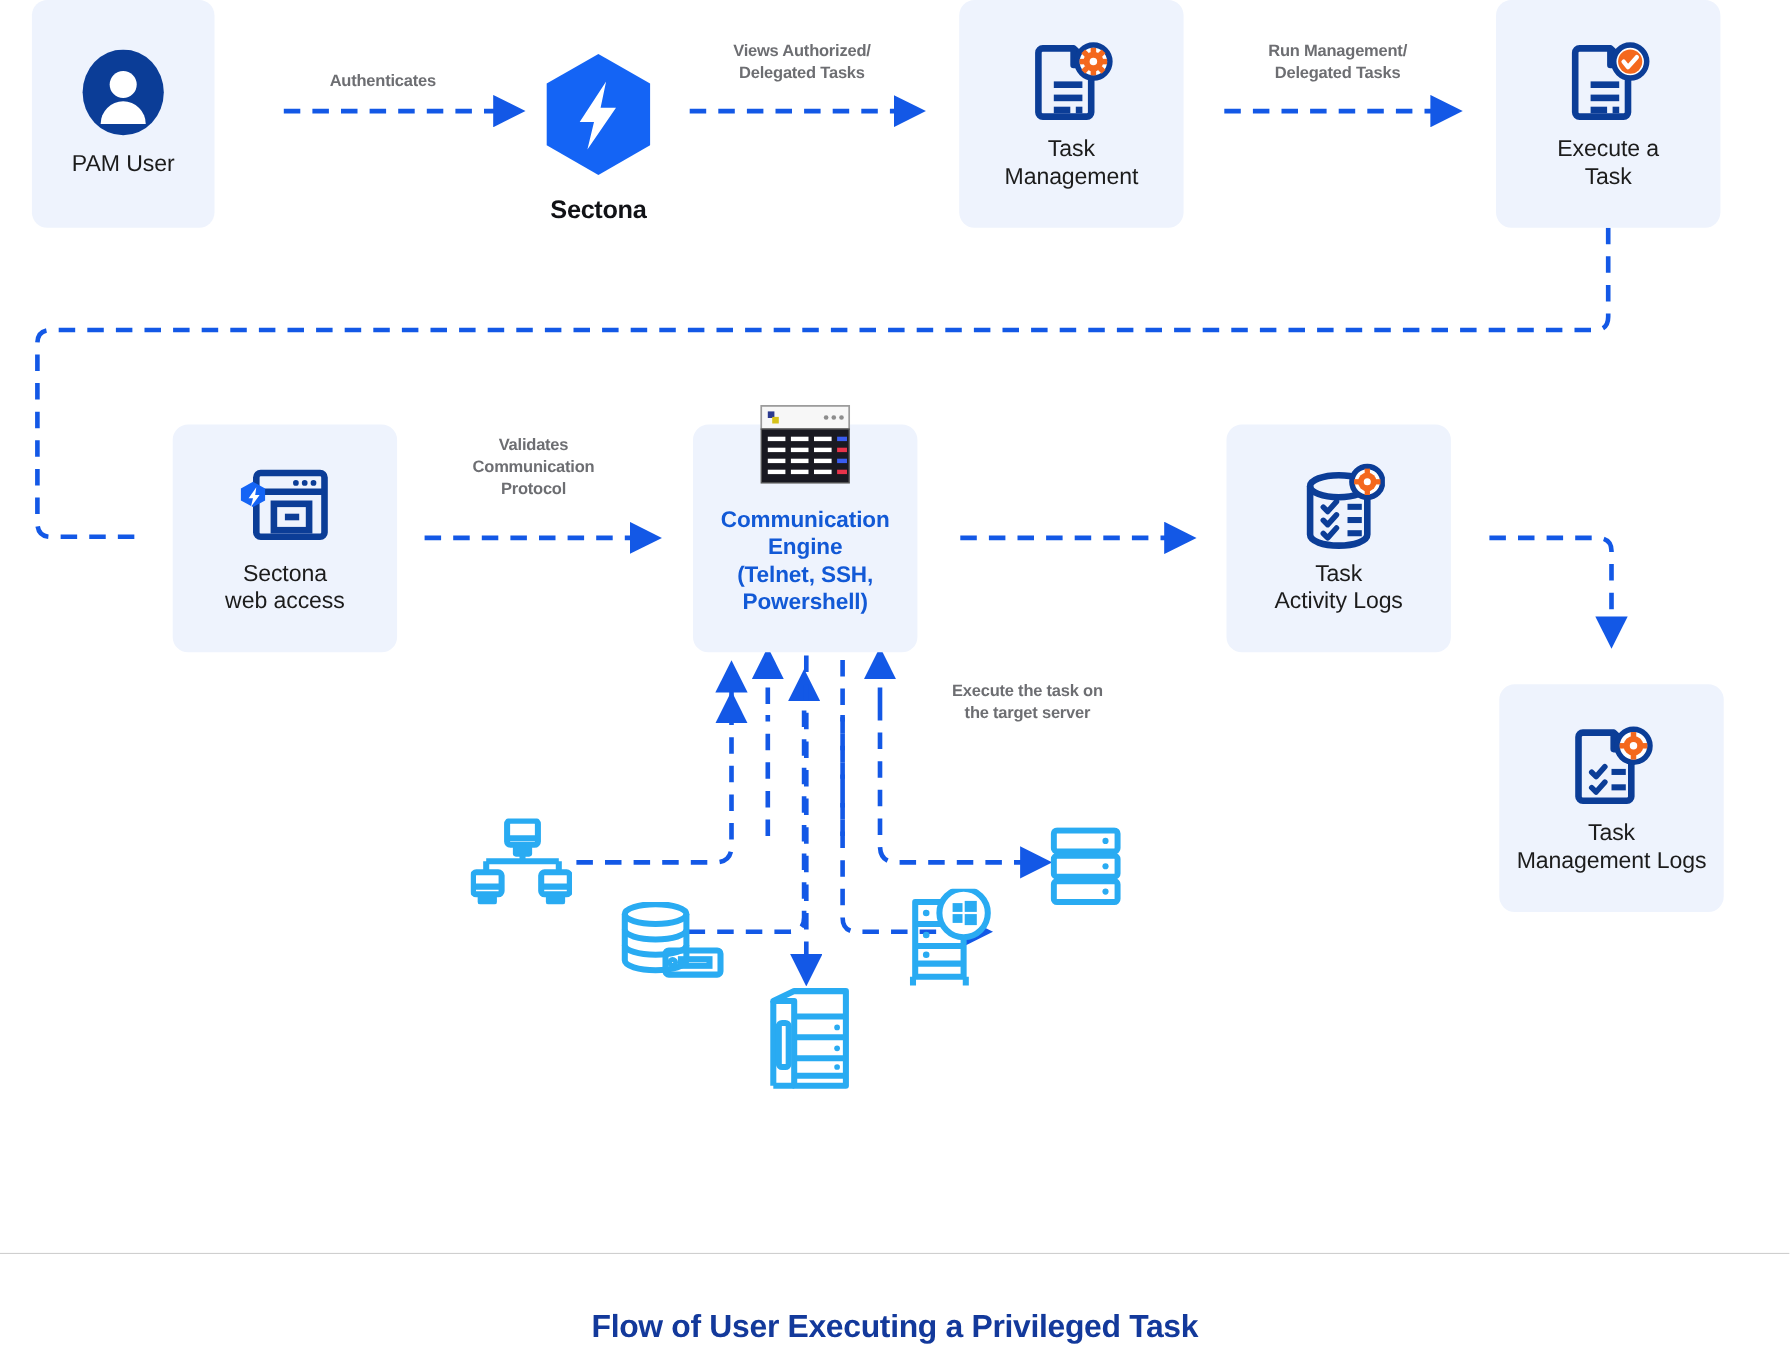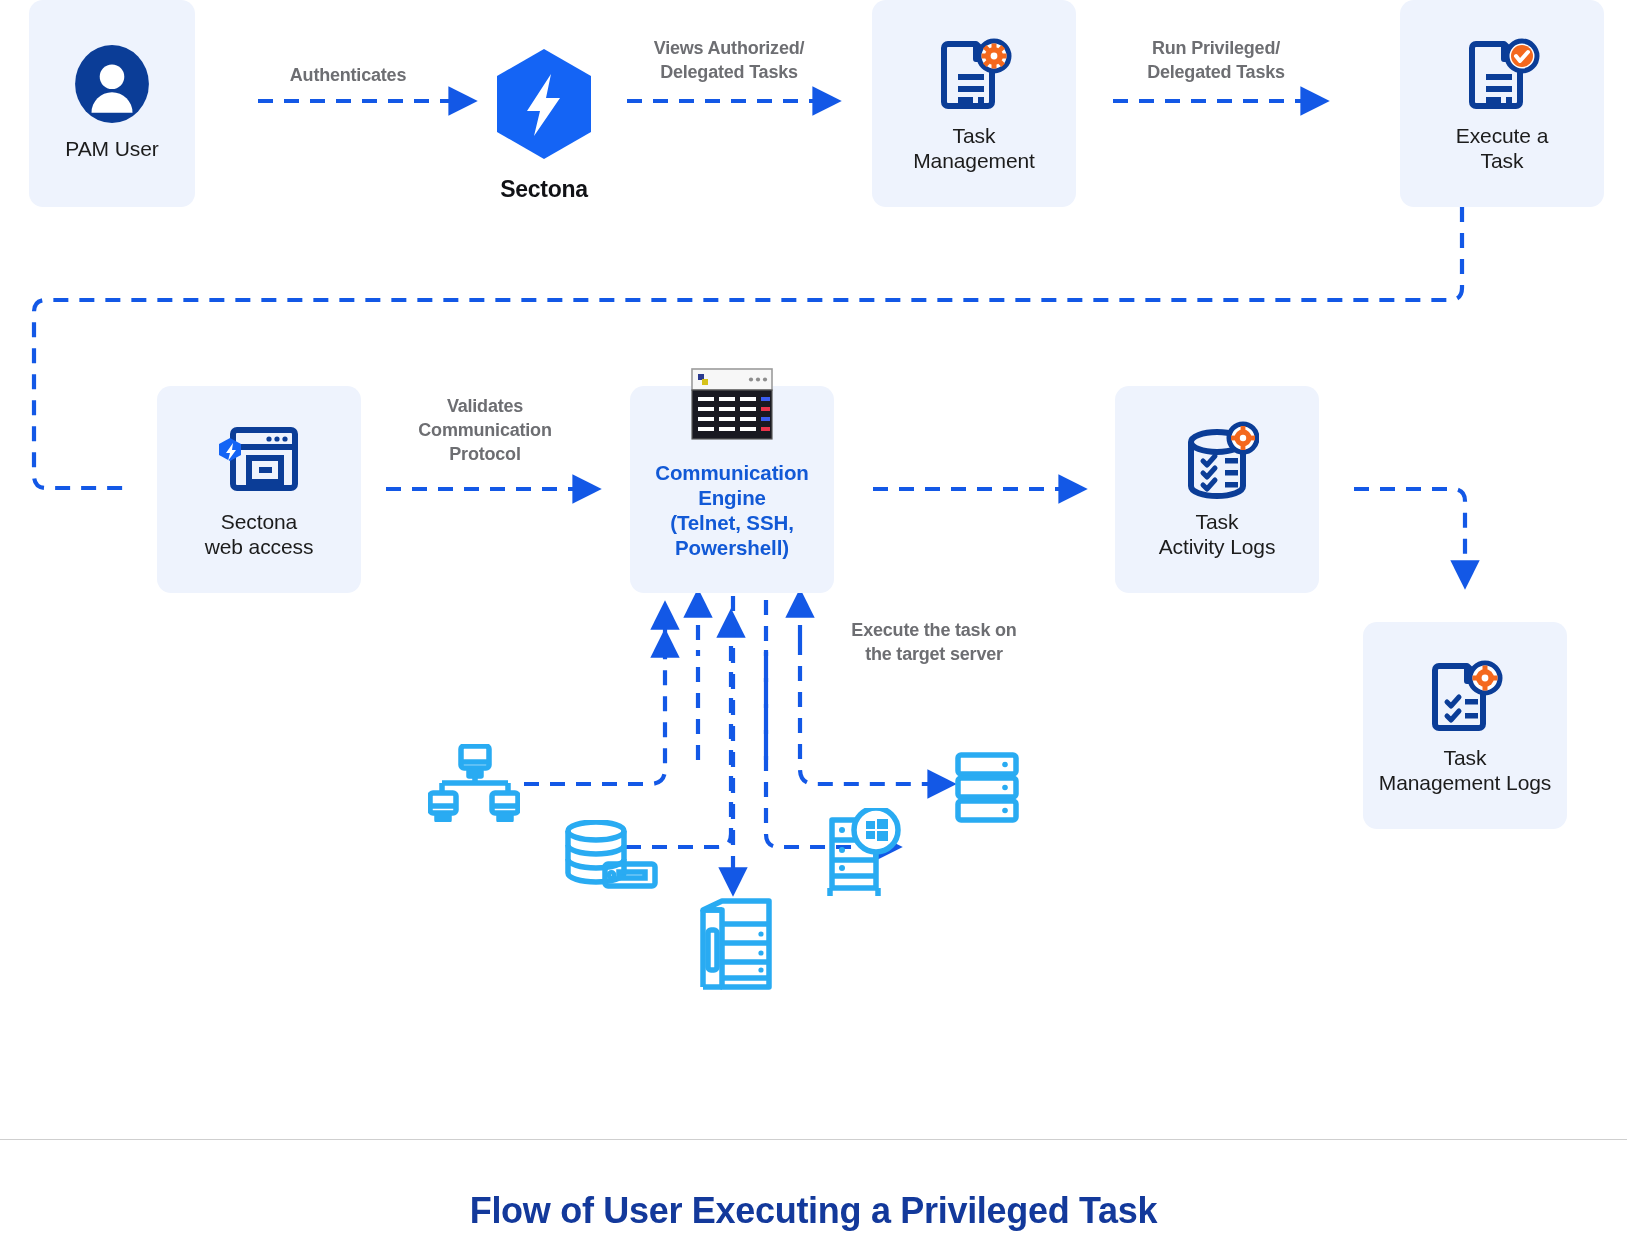--- a/index.html
+++ b/index.html
@@ -47,21 +47,21 @@
   .card .clabel.accent{
     color:#1259d6;
     font-weight:700;
     font-size:20.5px;
     line-height:1.22;
   }
   
   .flabel{
     position:absolute;
     color:#6d6e72;
-    font-size:18px;
+    font-size:15px;
     line-height:1.32;
     text-align:center;
     font-weight:600;
     letter-spacing:-0.2px;
     white-space:pre-line;
   }
   
   .logoblock{
     position:absolute;
     display:flex;
@@ -84,21 +84,21 @@
     width:1627px;
     height:1px;
     background:#cfcfcf;
   }
   .caption{
     position:absolute;
     width:1627px;
     text-align:center;
     color:#13399b;
     font-weight:700;
-    font-size:36px;
+    font-size:29px;
     letter-spacing:-0.3px;
   }
   .capnote{
     position:absolute;
     color:#6d6e72;
     font-size:20.5px;
     line-height:1.32;
     font-weight:600;
     text-align:center;
     white-space:pre-line;
@@ -198,21 +198,21 @@
           <rect x="65" y="12" width="5" height="5" transform="rotate(-45 67.5 14.5)"></rect>
           <rect x="50" y="27" width="5" height="5" transform="rotate(-45 52.5 29.5)"></rect>
         </g>
         <circle cx="60" cy="22" r="3.4" fill="#ffffff"></circle>
       </svg>
     </span>
     <span class="clabel" style="white-space:pre-line;">Task
 Management</span>
   </div>
 
-  <div class="card" style="left:1360px;top:0px;width:204px;height:207px;margin-left:40px;">
+  <div class="card" style="left:1360px;top:0px;width:204px;height:207px;">
     <span class="ico">
       <svg width="80" height="80" viewBox="0 0 80 80">
         <path d="M14 10 h28 l16 15 v43 a4 4 0 0 1 -4 4 h-40 a4 4 0 0 1 -4 -4 v-54 a4 4 0 0 1 4 -4 z" fill="none" stroke="#0b3d97" stroke-width="6" stroke-linejoin="round"></path>
         <path d="M42 10 v15 h16" fill="none" stroke="#0b3d97" stroke-width="6" stroke-linejoin="round"></path>
         <rect x="24" y="40" width="26" height="6" fill="#0b3d97"></rect>
         <rect x="24" y="52" width="26" height="6" fill="#0b3d97"></rect>
         <rect x="24" y="63" width="15" height="6" fill="#0b3d97"></rect>
         <rect x="44" y="63" width="6" height="6" fill="#0b3d97"></rect>
         <circle cx="60" cy="22" r="15" fill="#ffffff" stroke="#0b3d97" stroke-width="5"></circle>
         <circle cx="60" cy="22" r="11" fill="#f4681d"></circle>
@@ -331,21 +331,21 @@
         <circle cx="60" cy="22" r="3.4" fill="#ffffff"></circle>
       </svg>
     </span>
     <span class="clabel" style="white-space:pre-line;">Task
 Management Logs</span>
   </div>
 
   <div class="flabel" style="left:244px;top:64px;width:208px;">Authenticates</div>
   <div class="flabel" style="left:618px;top:37px;width:222px;">Views Authorized/
 Delegated Tasks</div>
-  <div class="flabel" style="left:1105px;top:37px;width:222px;">Run Privileged/
+  <div class="flabel" style="left:1105px;top:37px;width:222px;">Run Management/
 Delegated Tasks</div>
   <div class="flabel" style="left:382px;top:395px;width:206px;">Validates
 Communication
 Protocol</div>
   <div class="flabel" style="left:818px;top:619px;width:232px;">Execute the task on
 the target server</div>
 
   <div class="tgt" style="left:428px;top:744px;">
     <svg width="92" height="78" viewBox="0 0 92 78">
       <g fill="none" stroke="#29abf2" stroke-width="5.5" stroke-linejoin="round">

